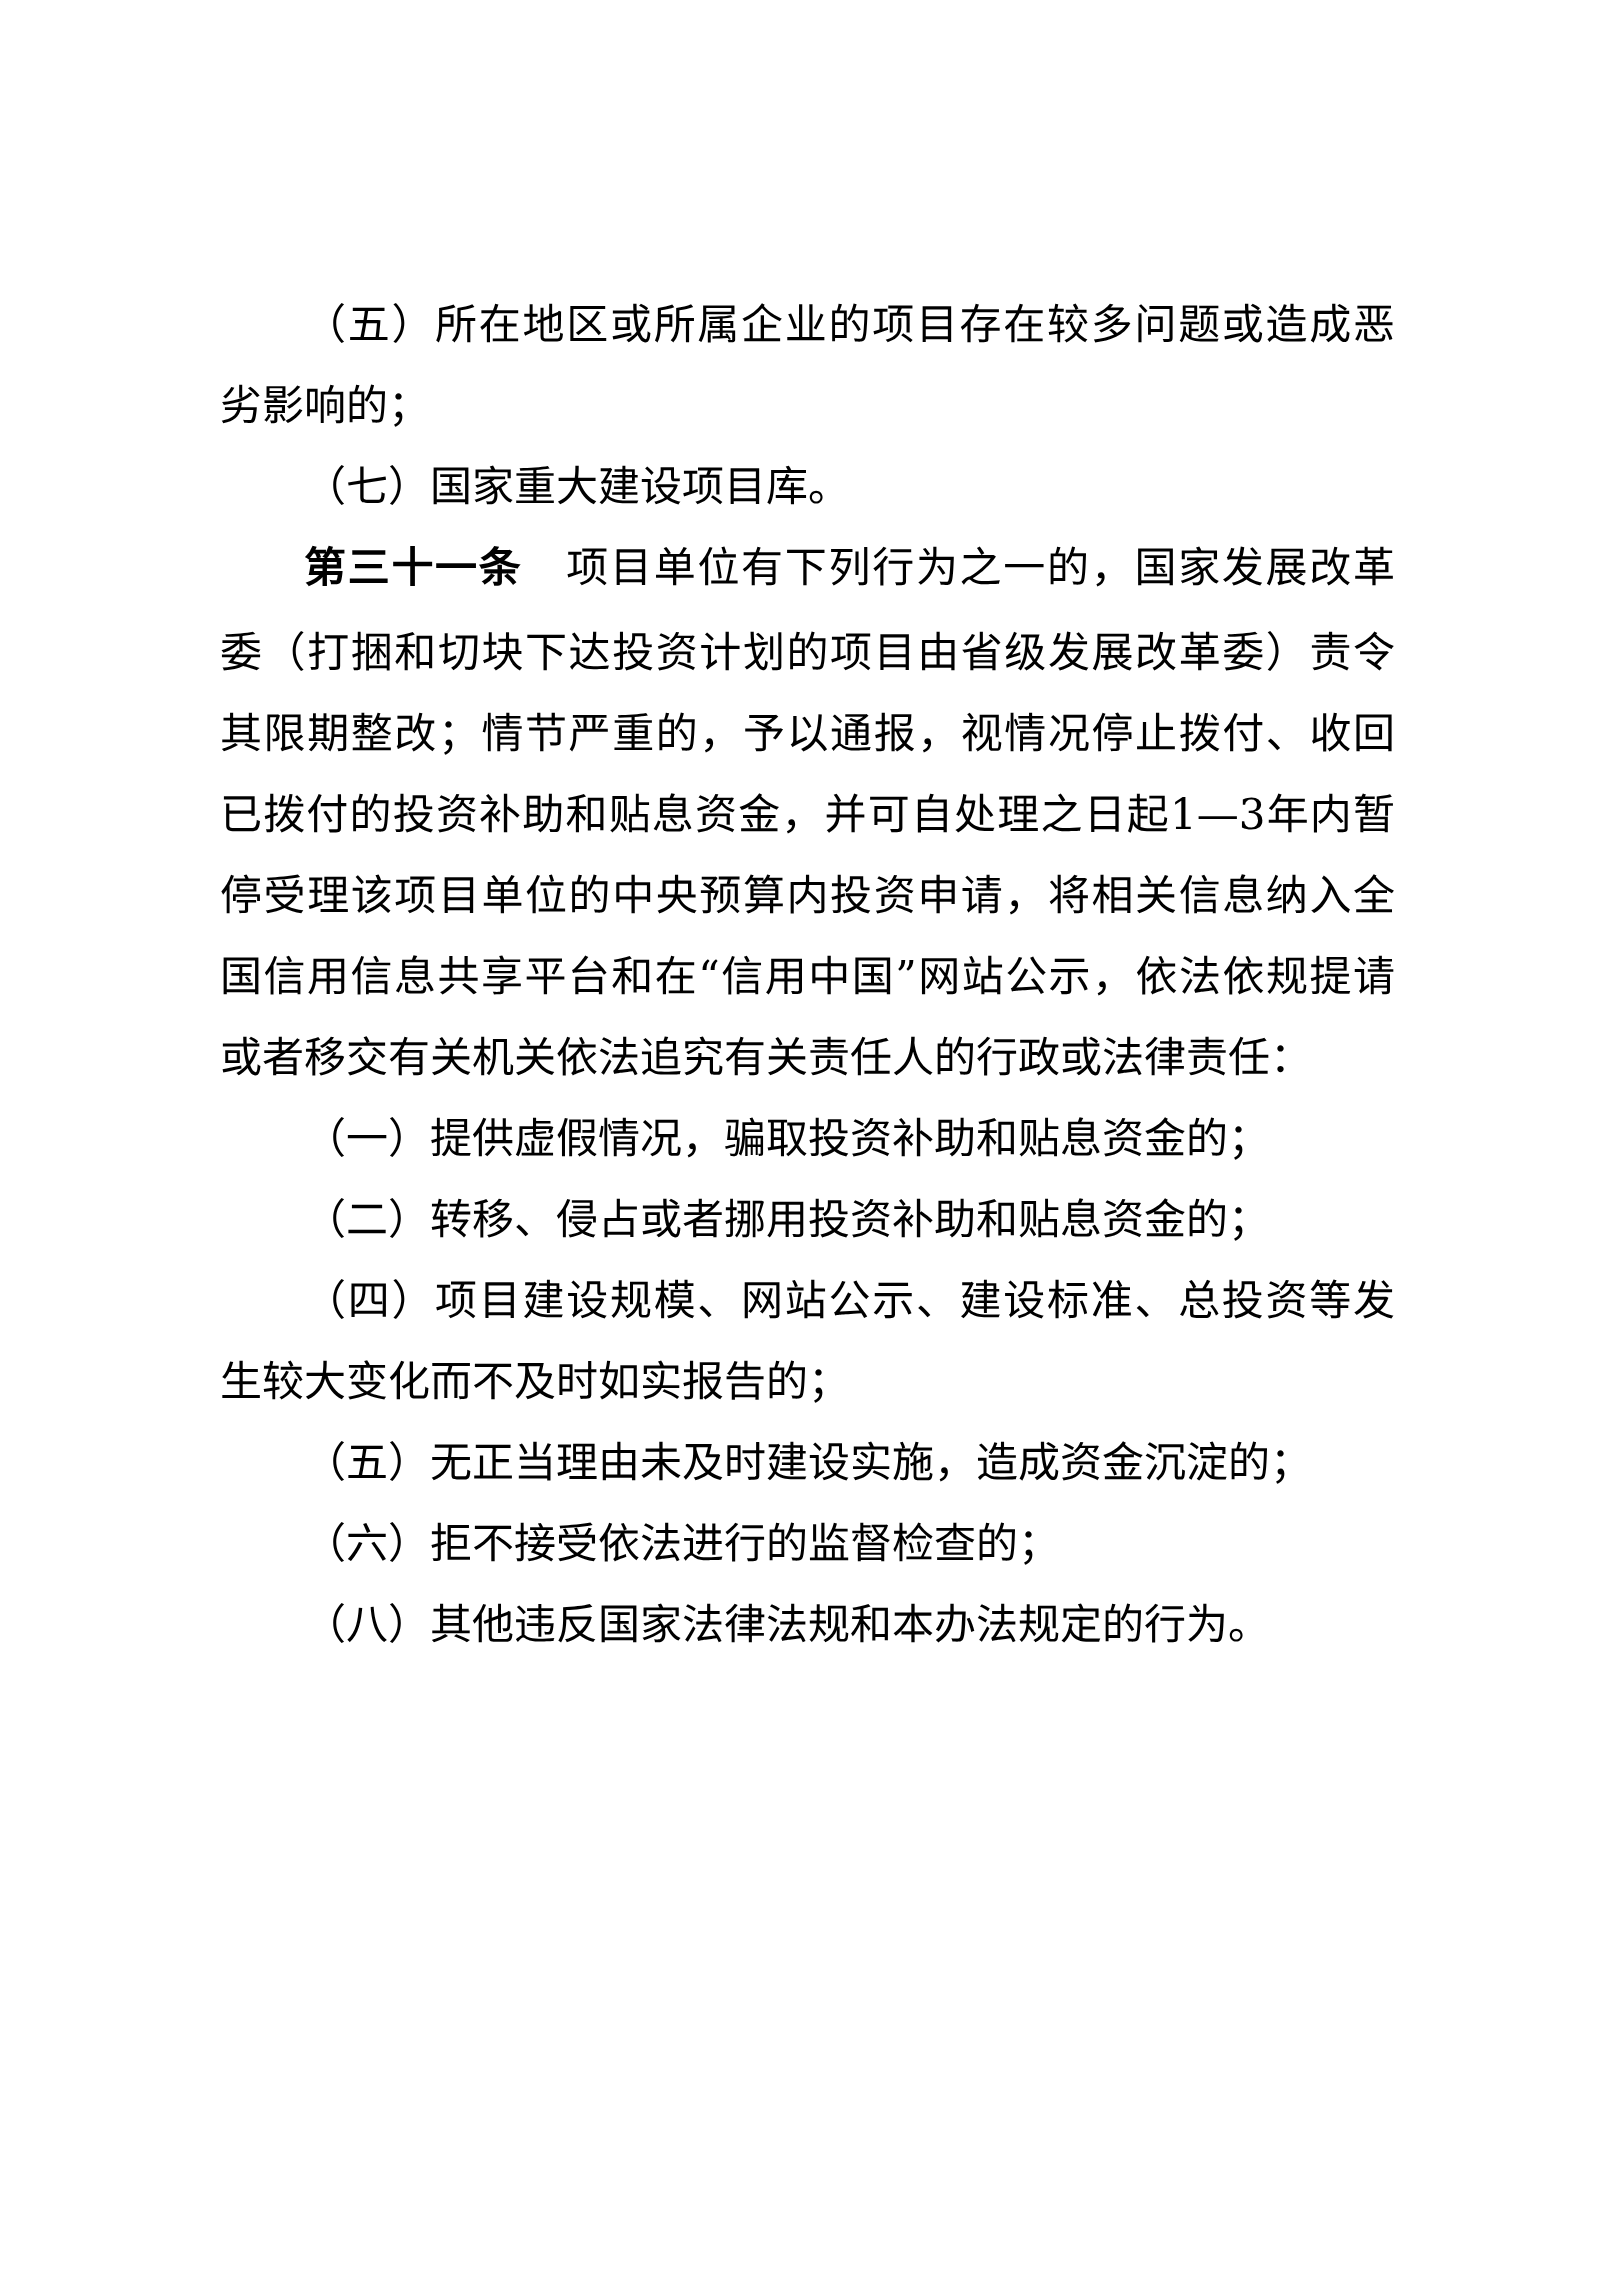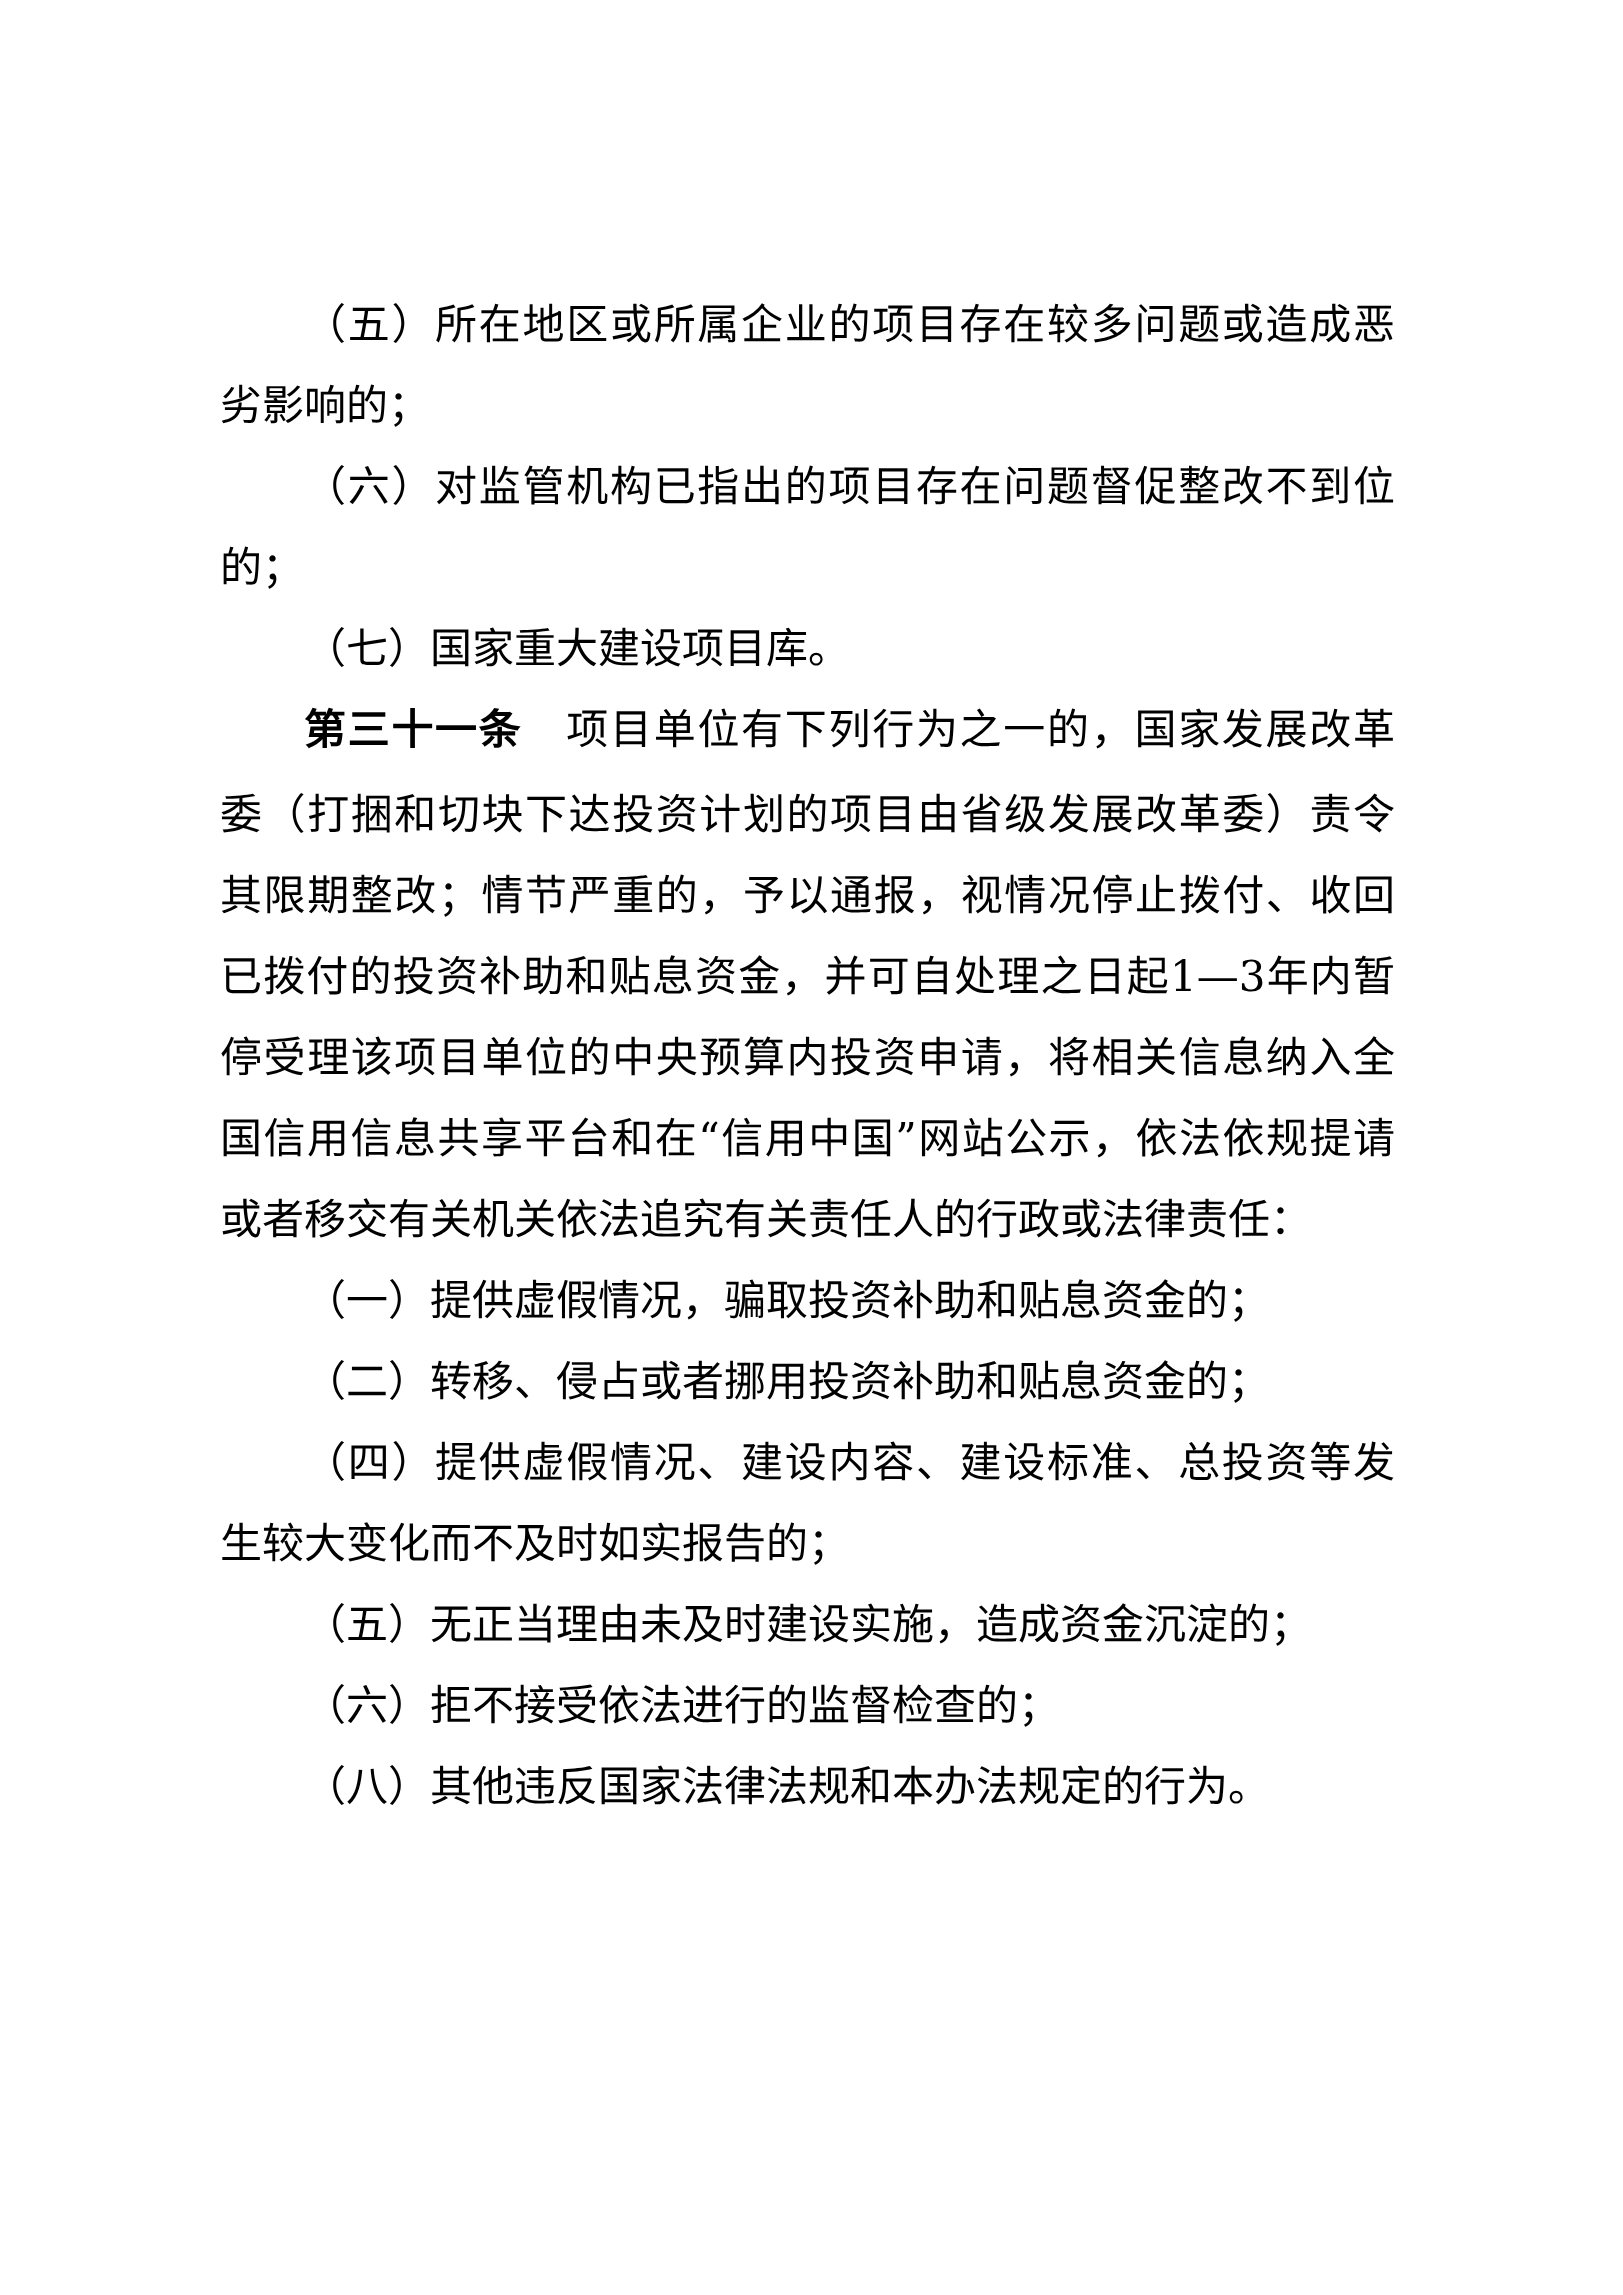--- a/index.html
+++ b/index.html
@@ -37,32 +37,31 @@
     font-family: Liberation Mono, monospace;
   }
 </style>
 </head>
 <body>
 
 <div class="page">
 
   <p class="para">（五）所在地区或所属企业的项目存在较多问题或造成恶劣影响的；</p>
 
-  <p class="para">（六）对监管机构已指出的项目存在问题督促整改不到位的；</p>
 
   <p class="para">（七）国家重大建设项目库。</p>
 
   <p class="para"><span class="article-num">第三十一条</span><span>　</span><span>项目单位有下列行为之一的，国家发展改革委（打捆和切块下达投资计划的项目由省级发展改革委）责令其限期整改；情节严重的，予以通报，视情况停止拨付、收回已拨付的投资补助和贴息资金，并可自处理之日起1—3年内暂停受理该项目单位的中央预算内投资申请，将相关信息纳入全国信用信息共享平台和在“信用中国”网站公示，依法依规提请或者移交有关机关依法追究有关责任人的行政或法律责任：</span></p>
 
   <p class="para">（一）提供虚假情况，骗取投资补助和贴息资金的；</p>
 
   <p class="para">（二）转移、侵占或者挪用投资补助和贴息资金的；</p>
 
 
-  <p class="para">（四）提供虚假情况、建设内容、建设标准、总投资等发生较大变化而不及时如实报告的；</p>
+  <p class="para">（四）项目建设规模、网站公示、建设标准、总投资等发生较大变化而不及时如实报告的；</p>
 
   <p class="para">（五）无正当理由未及时建设实施，造成资金沉淀的；</p>
 
   <p class="para">（六）拒不接受依法进行的监督检查的；</p>
 
 
   <p class="para">（八）其他违反国家法律法规和本办法规定的行为。</p>
 
 </div>
 

